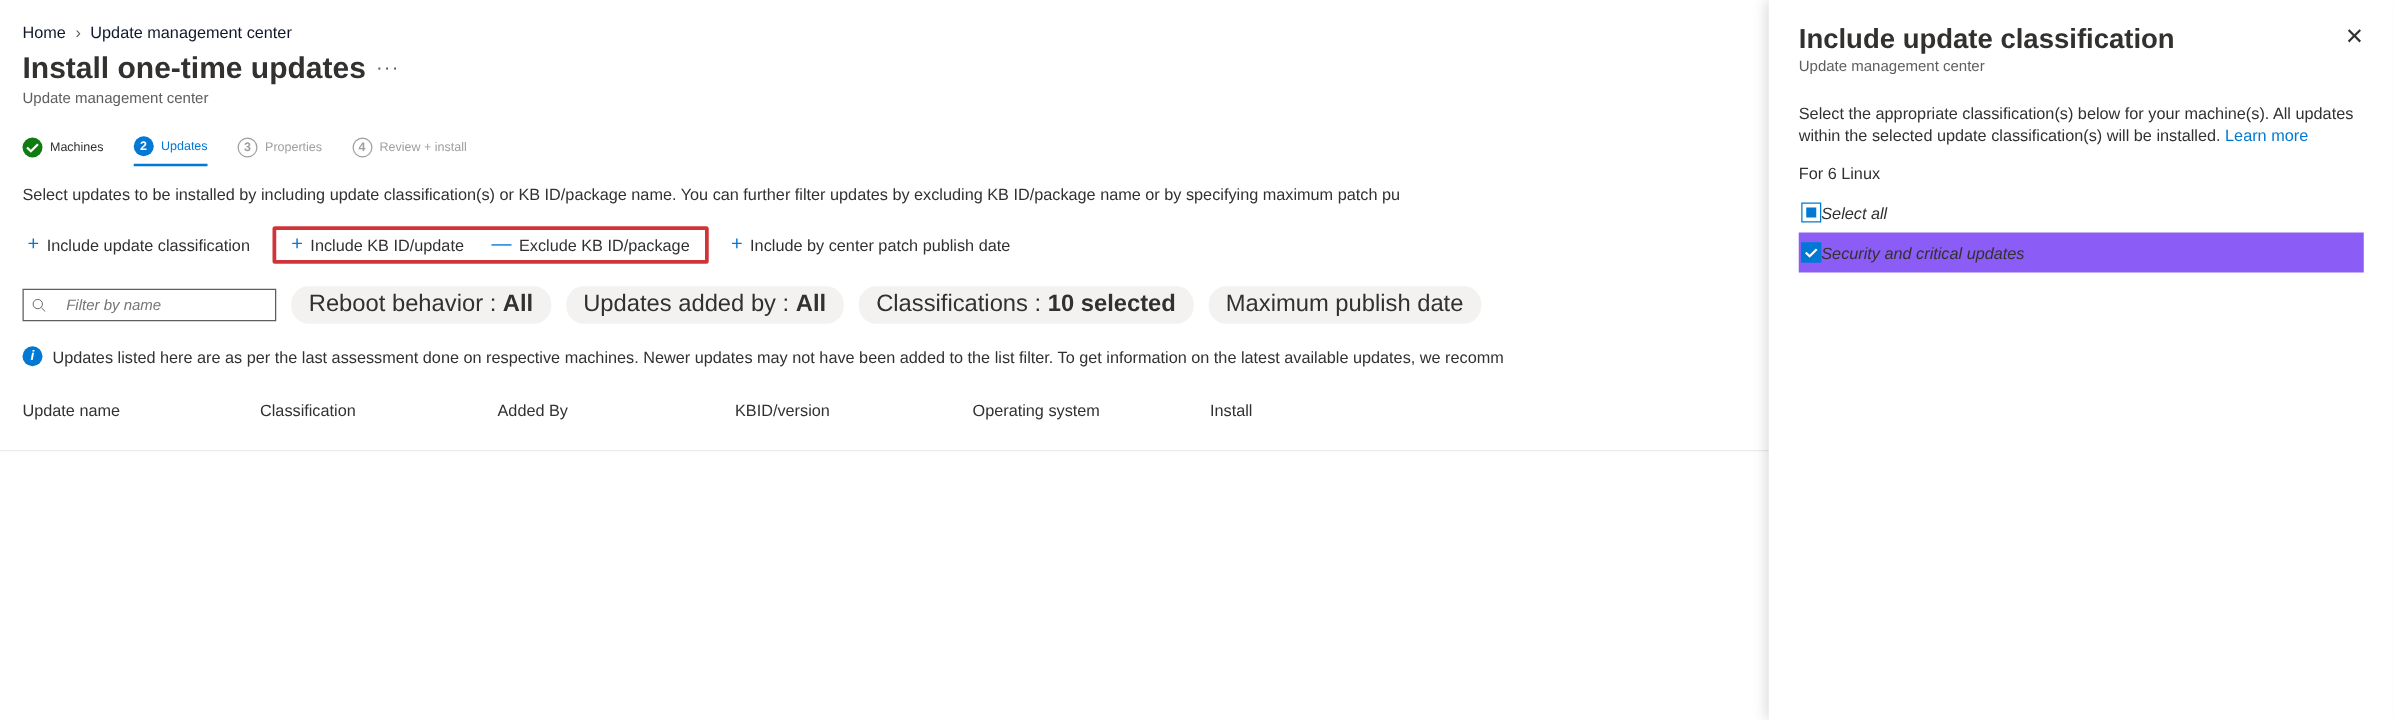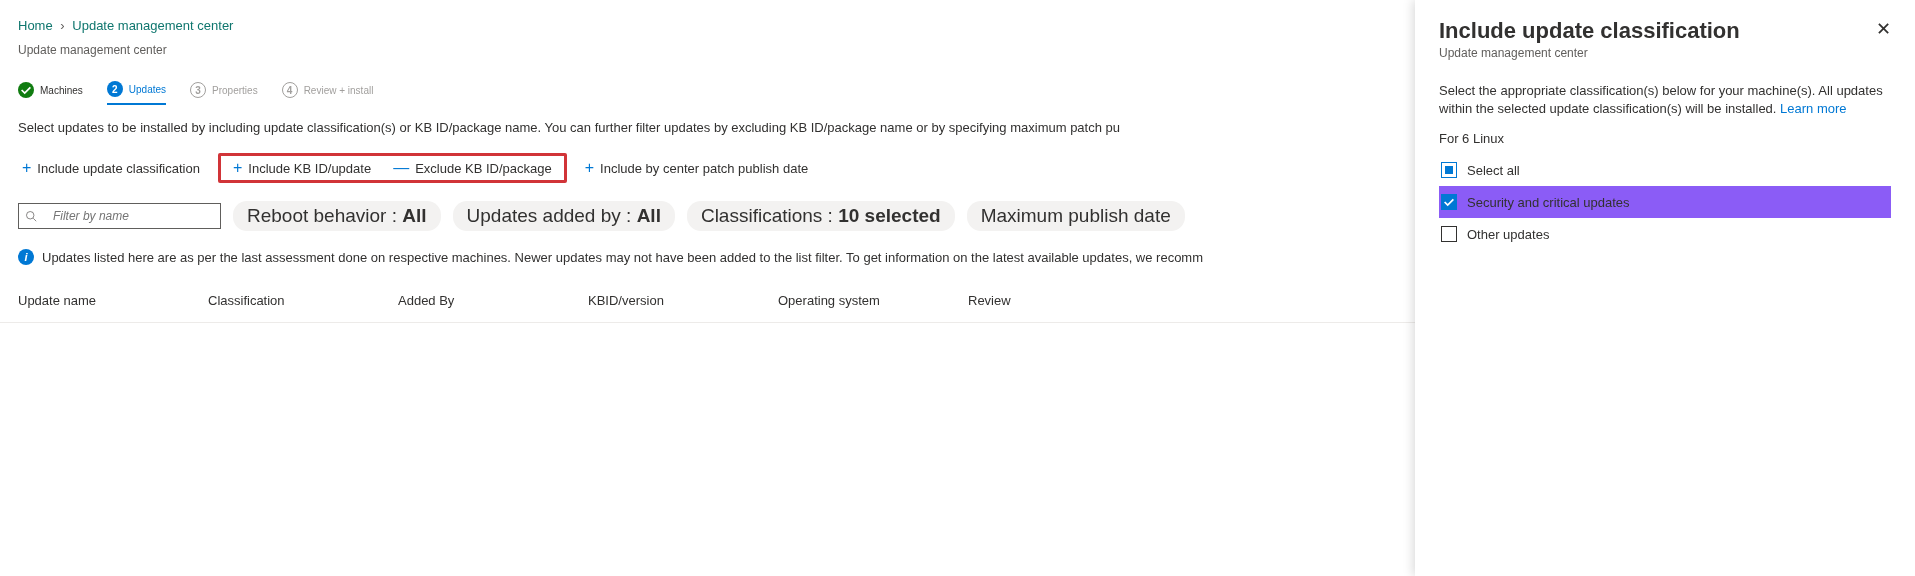--- a/index.html
+++ b/index.html
@@ -1,17 +1,17 @@
 <!DOCTYPE html>
 <html><head>
 <meta charset="utf-8">
 <style>
 * { box-sizing: border-box; margin: 0; padding: 0; }
 html, body { font-family: "Segoe UI", -apple-system, BlinkMacSystemFont, sans-serif; font-size: 13px; color: #323130; background: #fff; }
-a { color: #0f766e; text-decoration: none; }
+a { color: #0f172a; text-decoration: none; }
 
 .page { position: relative; width: 1915px; height: 576px; overflow: hidden; }
 
 
 .breadcrumb { padding: 18px 0 0 18px; font-size: 13px; }
 .breadcrumb .sep { color: #605e5c; padding: 0 4px; }
 
 
 .title-block { padding: 8px 0 0 18px; }
 .title-row { display: flex; align-items: center; gap: 8px; }
@@ -49,52 +49,56 @@
 .filter-input { display: flex; align-items: center; border: 1px solid #605e5c; height: 26px; width: 203px; padding: 0 6px; gap: 16px; }
 .filter-input input { border: none; outline: none; font-size: 12px; width: 100%; font-style: italic; color: #605e5c; }
 .pill { background: #f3f2f1; border-radius: 14px; padding: 4px 14px; font-size: 19px; color: #323130; cursor: pointer; }
 .pill b { font-weight: 600; }
 
 
 .info-row { display: flex; align-items: center; gap: 8px; padding: 18px 0 0 18px; font-size: 13px; color: #323130; }
 .info-icon { width: 16px; height: 16px; border-radius: 50%; background: #0078d4; color: #fff; display: inline-flex; align-items: center; justify-content: center; font-size: 11px; font-weight: 700; font-style: italic; }
 
 
-.table-head { display: flex; padding: 28px 0 14px 18px; border-bottom: 1px solid #edebe9; font-size: 13px; color: #323130; }
+.table-head { display: flex; padding: 28px 0 24px 18px; border-bottom: 1px solid #edebe9; font-size: 13px; color: #323130; }
 .col1 { flex: 0 0 190px; } .col2 { flex: 0 0 190px; } .col3 { flex: 0 0 190px; } .col4 { flex: 0 0 190px; } .col5 { flex: 0 0 190px; } .col6 { flex: 0 0 80px; }
 
 
 .panel { position: absolute; top: 0; right: 0; width: 500px; height: 576px; background: #fff; box-shadow: -2px 0 10px rgba(0,0,0,.15); padding: 18px 24px; }
 .panel-head { display: flex; justify-content: space-between; align-items: flex-start; }
 .panel-title { font-size: 22px; font-weight: 600; }
 .panel-sub { font-size: 12px; color: #605e5c; margin-top: 2px; }
 .close-x { font-size: 18px; cursor: pointer; color: #323130; font-weight: 300; }
 .panel-desc { font-size: 13px; color: #323130; margin-top: 22px; line-height: 1.35; }
 .panel-desc .learn { color: #0078d4; }
 .panel-for { font-size: 13px; margin-top: 14px; }
 .panel-list { margin-top: 8px; }
-.panel-item { display: flex; align-items: center; gap: 10px; height: 32px; padding: 0 2px; }
+.panel-item { display: flex; align-items: center; height: 32px; padding: 0 2px; font-style: italic; }
 .panel-item.selected { background: #8b5cf6; }
 .cb { width: 16px; height: 16px; border: 1px solid #323130; display: inline-flex; align-items: center; justify-content: center; flex-shrink: 0; }
 .cb.checked { background: #0078d4; border-color: #0078d4; color: #fff; font-size: 12px; }
 .cb.indet { border-color: #0078d4; }
 .cb.indet::after { content: ""; display: block; width: 8px; height: 8px; background: #0078d4; }
 svg.icon { width: 14px; height: 14px; }
 </style>
 </head>
 <body>
 <div class="page">
 
 <div class="breadcrumb">
   <a href="#">Home</a>
   <span class="sep">›</span>
   <a href="#">Update management center</a>
 </div>
 
 <div class="title-block">
+  <div class="title-row">
+    <h1 class="page-title">Install one-time updates</h1>
+    <span class="ellipsis">···</span>
+  </div>
   <div class="subtitle">Update management center</div>
 </div>
 
 <div class="steps">
   <div class="step done">
     <span class="badge badge-done">
       <svg class="icon" viewBox="0 0 16 16" fill="none" stroke="white" stroke-width="2">
             <polyline points="3,8 6.5,11.5 13,5"></polyline>
           </svg>
     </span>
@@ -161,21 +165,21 @@
   <span class="info-icon">i</span>
   <span>Updates listed here are as per the last assessment done on respective machines. Newer updates may not have been added to the list filter. To get information on the latest available updates, we recomm</span>
 </div>
 
 <div class="table-head">
   <div class="col1">Update name</div>
   <div class="col2">Classification</div>
   <div class="col3">Added By</div>
   <div class="col4">KBID/version</div>
   <div class="col5">Operating system</div>
-  <div class="col6">Review</div>
+  <div class="col6">Install</div>
 </div>
 
 <div class="panel">
   <div class="panel-head">
     <div>
       <div class="panel-title">Include update classification</div>
       <div class="panel-sub">Update management center</div>
     </div>
     <span class="close-x">✕</span>
   </div>
@@ -189,20 +193,16 @@
       <span>Select all</span>
     </div>
     <div class="panel-item selected">
       <span class="cb checked">
         <svg class="icon" viewBox="0 0 16 16" fill="none" stroke="white" stroke-width="2">
               <polyline points="3,8 6.5,11.5 13,5"></polyline>
             </svg>
       </span>
       <span>Security and critical updates</span>
     </div>
-    <div class="panel-item">
-      <span class="cb"></span>
-      <span>Other updates</span>
-    </div>
   </div>
 </div>
 
 </div>
 
 </body></html>

